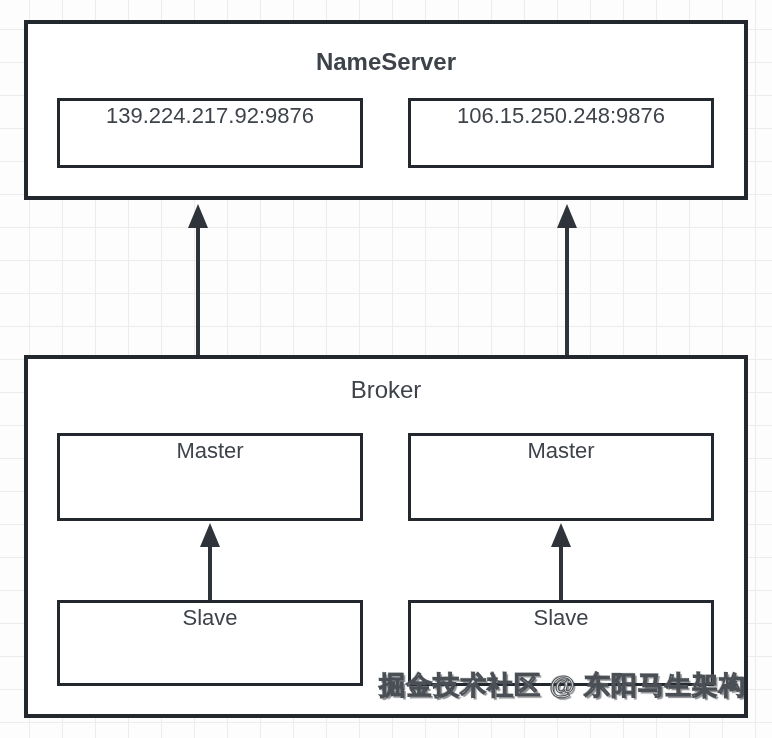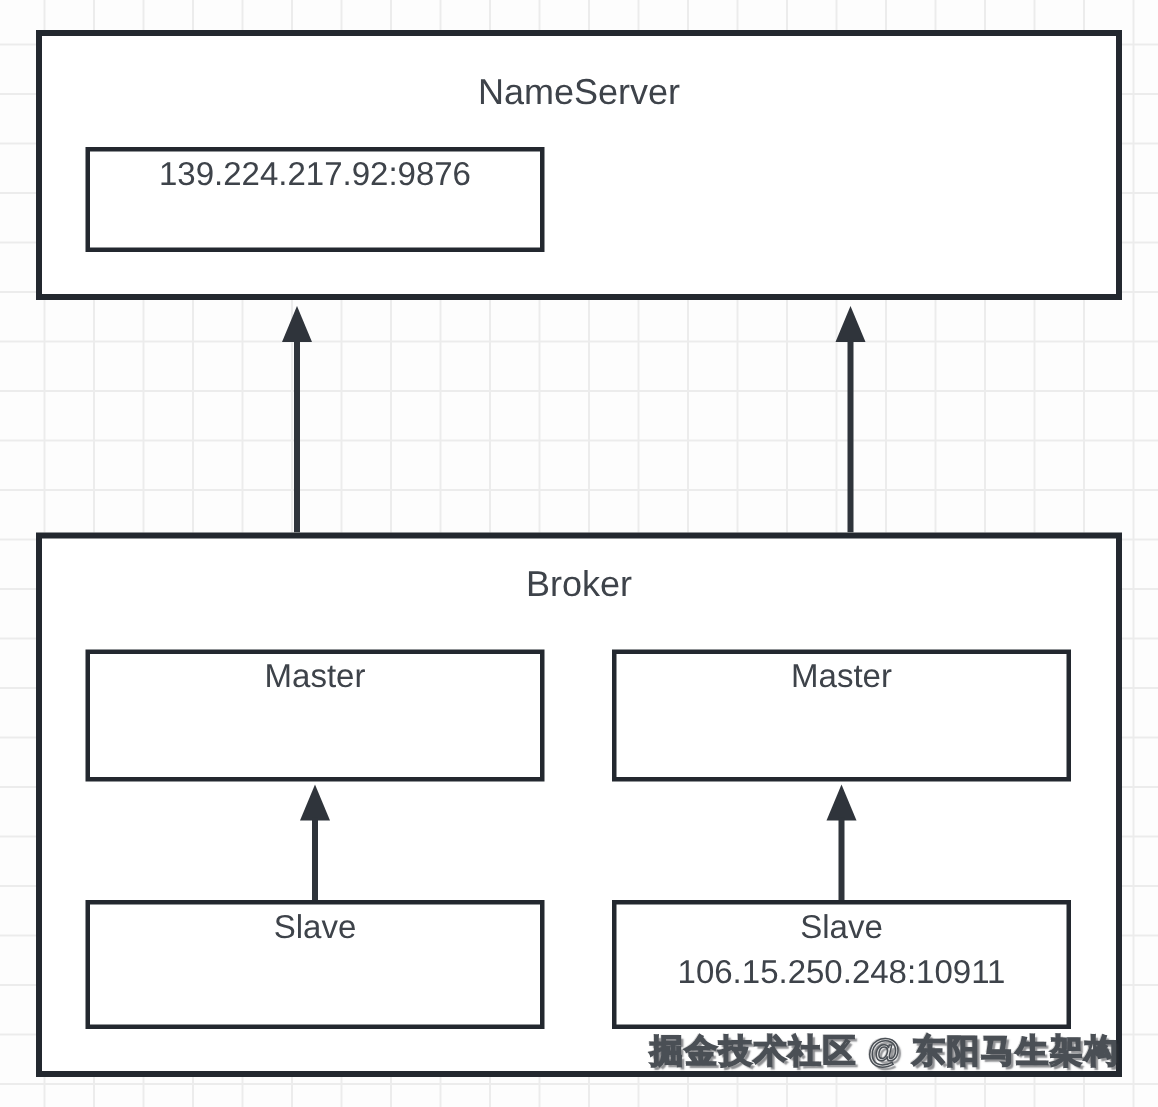--- a/index.html
+++ b/index.html
@@ -30,21 +30,21 @@
   .nameserver { left: 24px; top: 20px;  width: 724px; height: 180px; }
   .broker     { left: 24px; top: 355px; width: 724px; height: 363px; }
   .box-title {
     position: absolute;
     left: 0; right: 0;
     text-align: center;
     font-size: 24px;
     line-height: 30px;
     color: var(--text, #3e434a);
   }
-  .nameserver .box-title { top: 23px; }
+  .nameserver .box-title { top: 23px; font-weight: bold; }
   .broker     .box-title { top: 16px; }
   .node {
     position: absolute;
     box-sizing: border-box;
     border: 3px solid var(--box_border, #23282f);
     background: var(--box_bg, #ffffff);
     display: flex;
     flex-direction: column;
     align-items: center;
     justify-content: flex-start;
@@ -80,42 +80,45 @@
   .la-right-head  { left: 557px; top: 204px; }
   .la-right-shaft { left: 565px; top: 226px; height: 129px; }
   
   .sa-left-head   { left: 172px; top: 164px; }
   .sa-left-shaft  { left: 180px; top: 186px; height: 55px; }
   .sa-right-head  { left: 523px; top: 164px; }
   .sa-right-shaft { left: 531px; top: 186px; height: 55px; }
 
   .watermark {
     position: absolute;
-    top: 686px;
+    top: 668px;
     right: 26px;
-    font-size: 22px;
+    font-size: 26px;
     font-weight: bold;
     letter-spacing: 1px;
     white-space: nowrap;
     color: var(--watermark_fill, #e2e2e2);
     -webkit-text-stroke: 1px var(--watermark_outline, #4a4f55);
     text-shadow: 2px 2px 1px rgba(45,48,53,0.55), -1px -1px 0 rgba(130,130,130,0.35);
     z-index: 5;
     text-align: center;
   }
 </style>
 </head>
 <body>
 
 <div class="canvas">
 
   <div class="big-box nameserver">
     <div class="box-title">NameServer</div>
     <div class="node ns-node-1">
       <span>139.224.217.92:9876</span>
+    </div>
+    <div class="node ns-node-2">
+      <span>106.15.250.248:9876</span>
     </div>
   </div>
 
   <div>
     <div class="arrow-head la-left-head"></div>
     <div class="arrow-shaft la-left-shaft"></div>
   </div>
   <div>
     <div class="arrow-head la-right-head"></div>
     <div class="arrow-shaft la-right-shaft"></div>
@@ -138,19 +141,18 @@
     <div>
       <div class="arrow-head sa-right-head"></div>
       <div class="arrow-shaft sa-right-shaft"></div>
     </div>
 
     <div class="node slave-1">
       <span>Slave</span>
     </div>
     <div class="node slave-2">
       <span>Slave</span>
-      <span>106.15.250.248:10911</span>
     </div>
   </div>
 
   <div class="watermark">掘金技术社区 @ 东阳马生架构</div>
 
 </div>
 
 </body></html>

